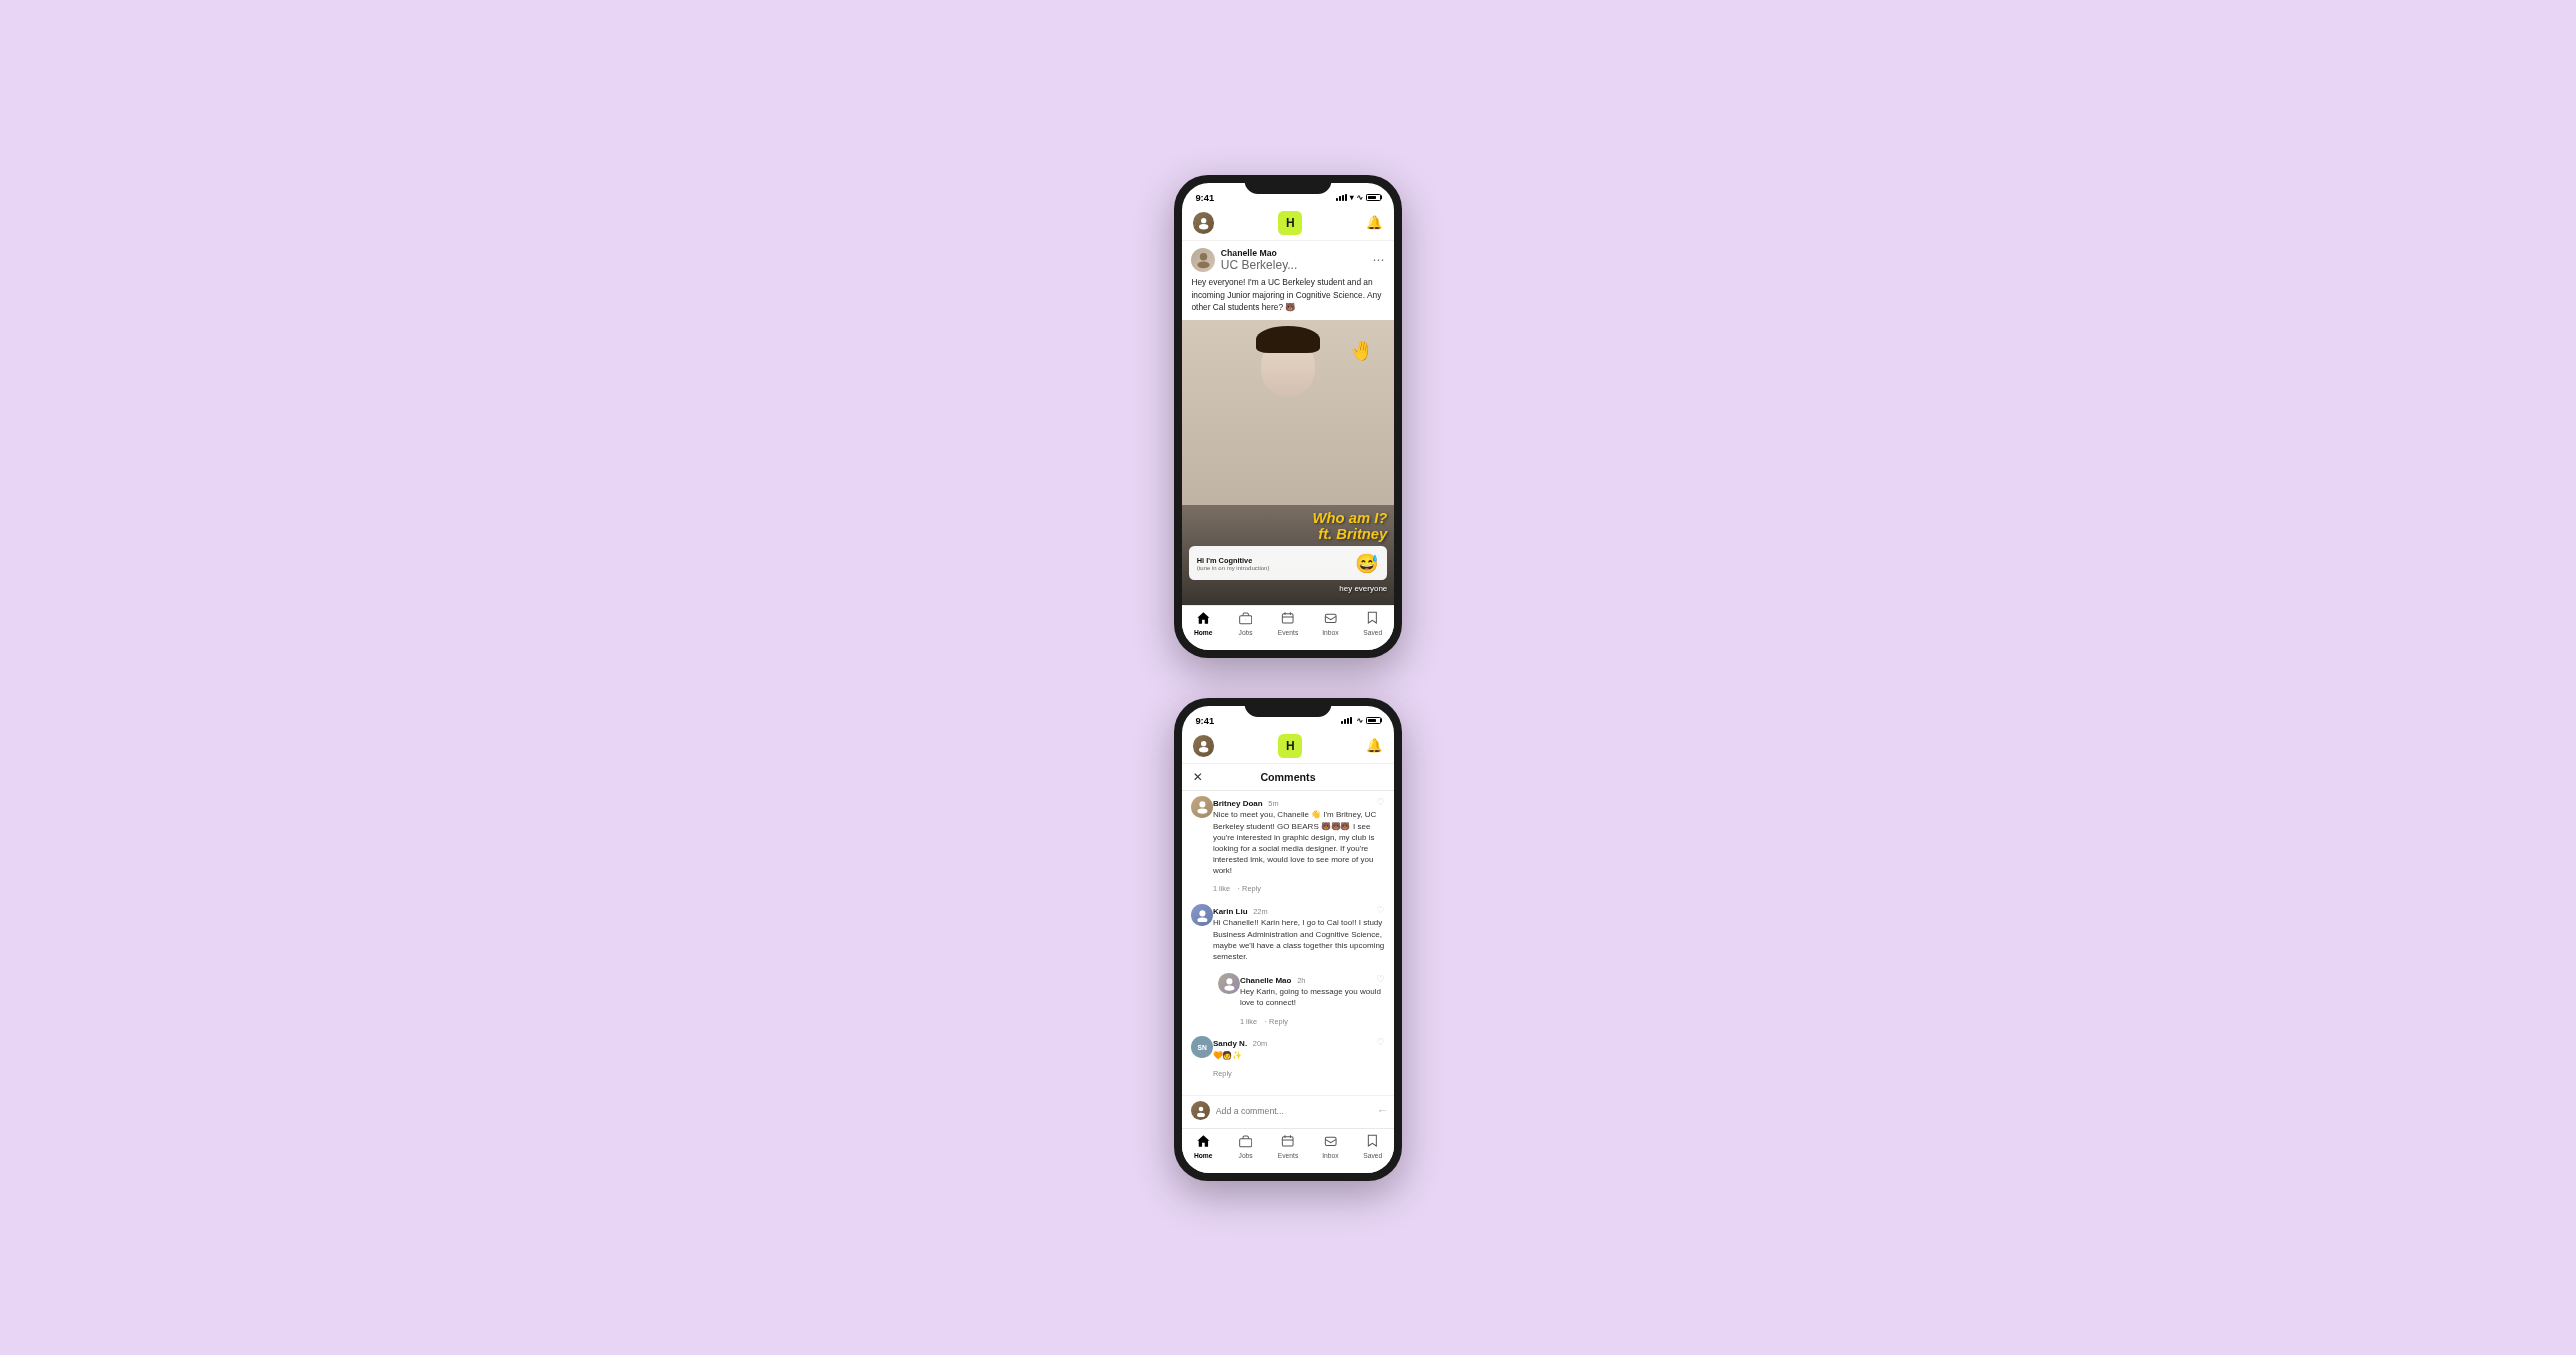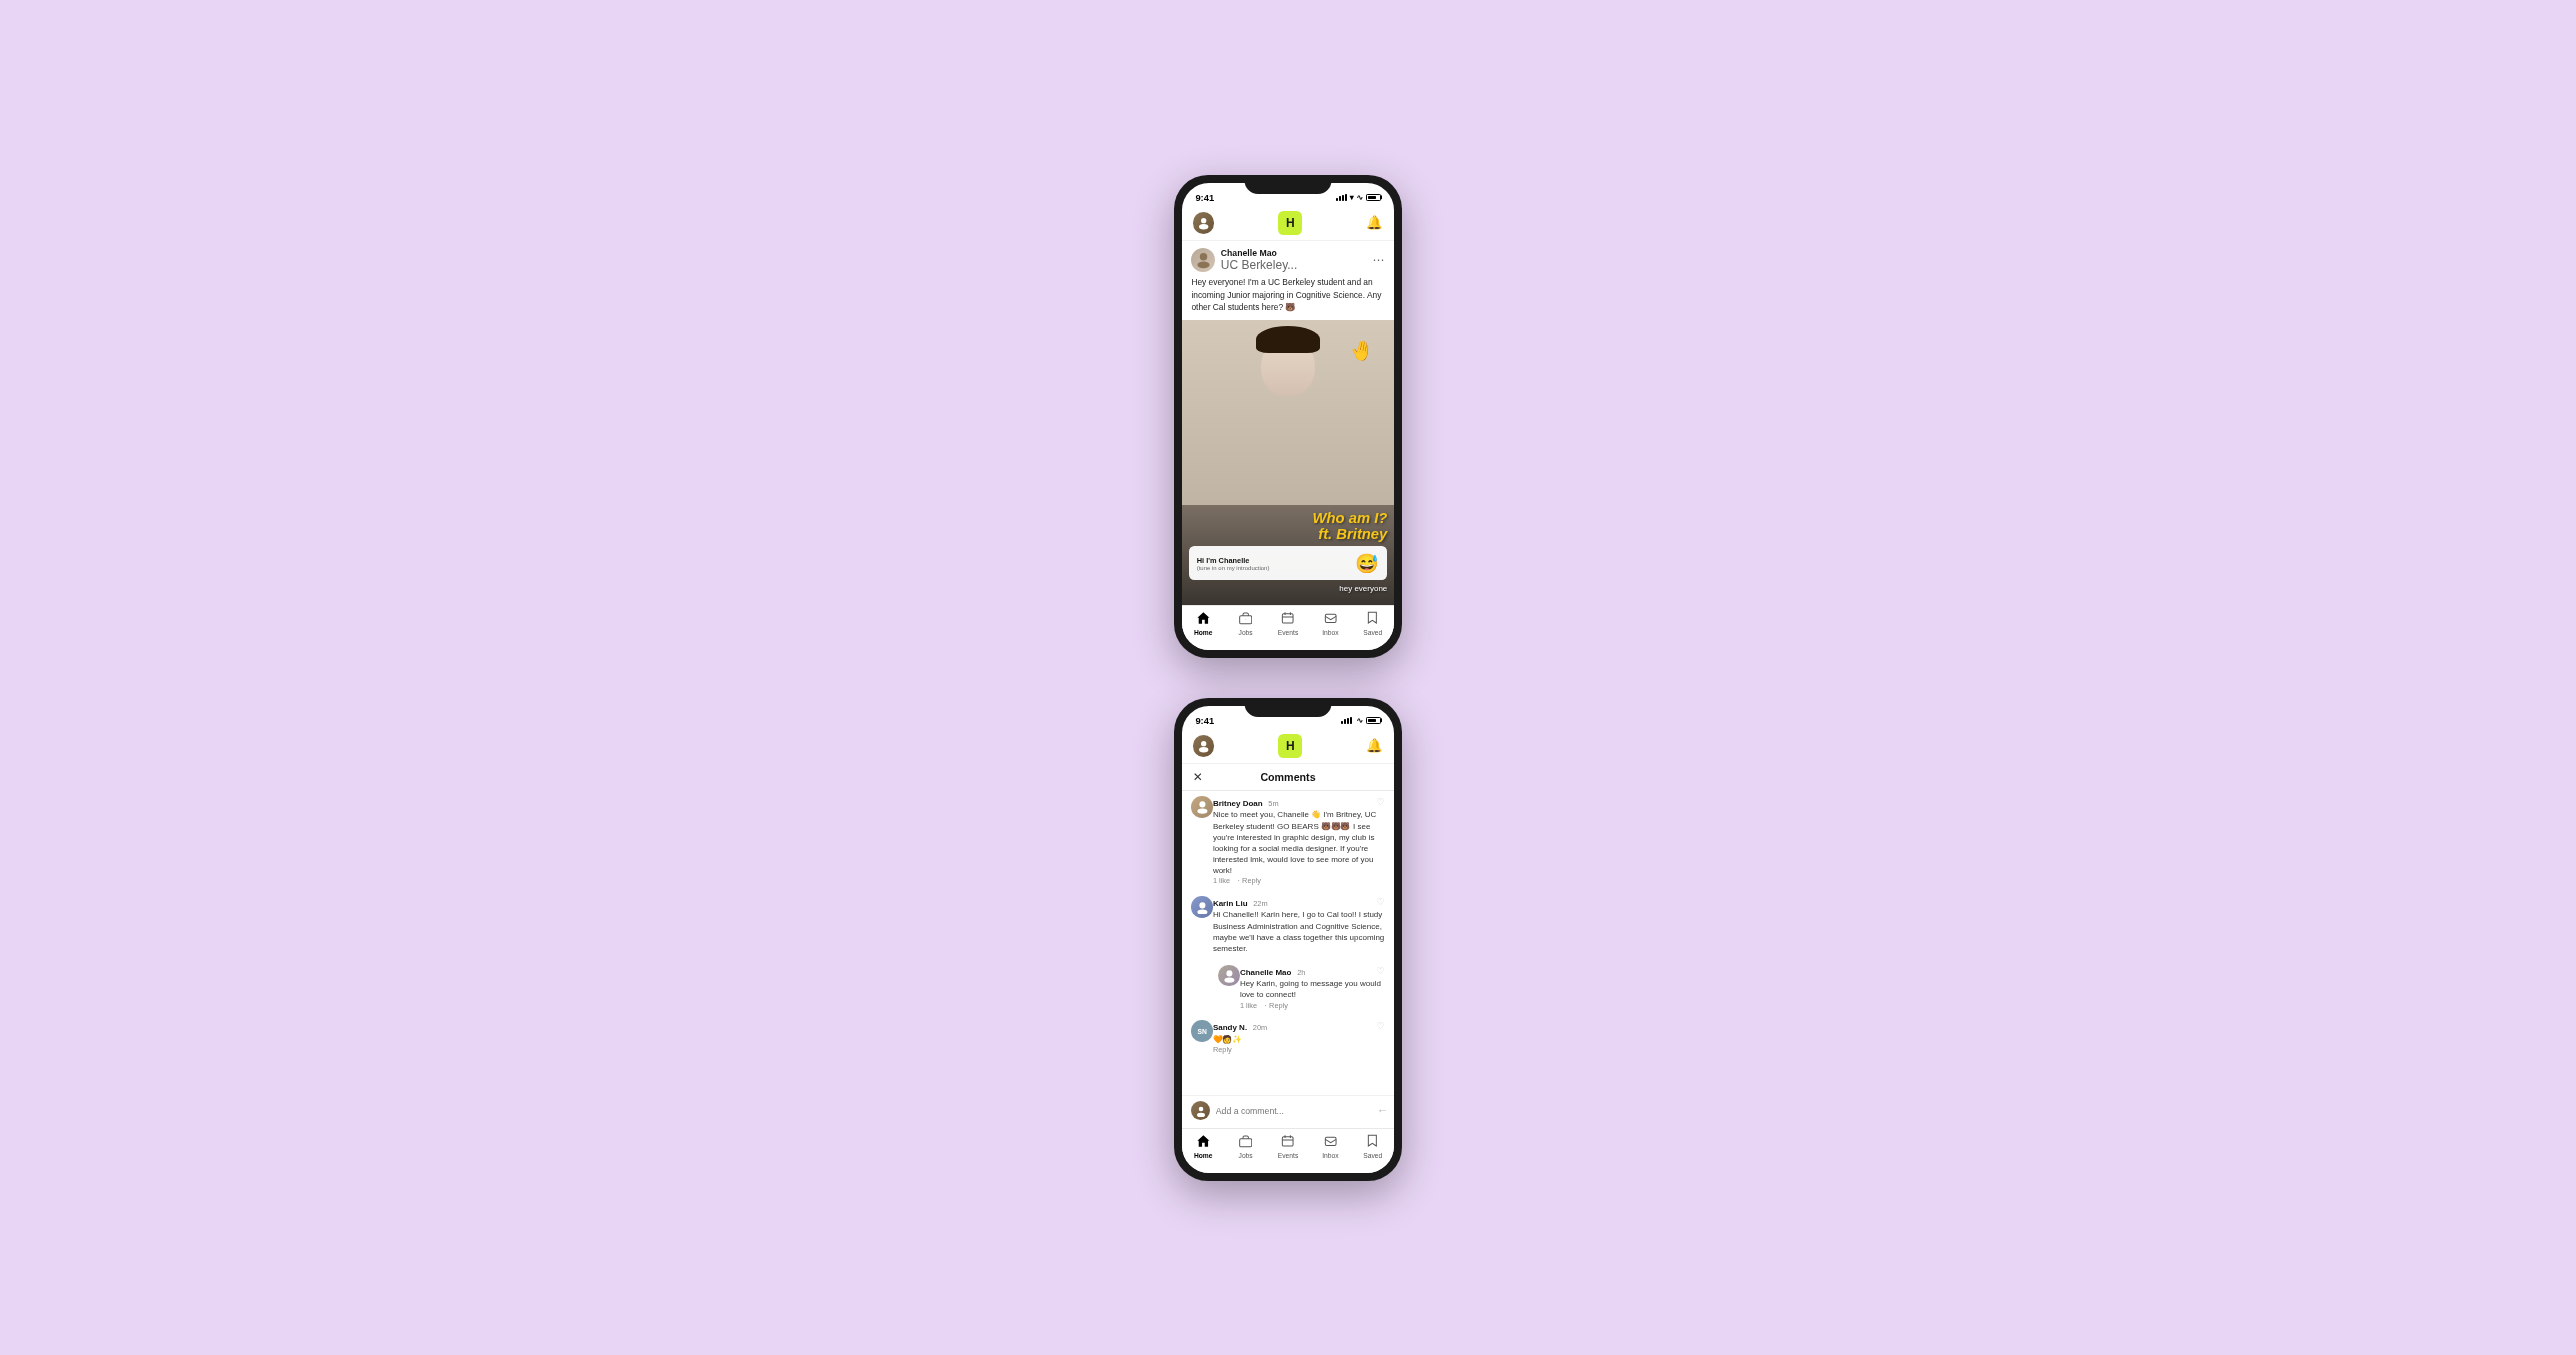--- a/index.html
+++ b/index.html
@@ -366,21 +366,21 @@
       margin-left: 2.7px;
     }
     .heart-icon { font-size: 9.4px; color: #ccc; cursor: pointer; }
     .comment-text {
       font-size: 8px;
       color: #333;
       line-height: 1.4;
       margin-top: 1.3px;
     }
     .comment-actions {
-      margin-top: 0;
+      margin-top: 8px;
       font-size: 7.4px;
       color: #888;
     }
     .comment-actions span { margin-right: 5.4px; cursor: pointer; }
     .reply-indent {
       margin-left: 27px;
     }
     .comment-input-row {
       display: flex;
       align-items: center;
@@ -486,21 +486,21 @@
               </div>
               <div class="hand-wave">🤚</div>
             </div>
             <div class="video-overlay">
               <div class="who-am-i-text">
                 <div>Who am I?</div>
                 <div>ft. Britney</div>
               </div>
               <div class="laptop-card">
                 <div class="laptop-text-area">
-                  <div class="hi-chanelle">Hi I'm Chanelle</div>
+                  <div class="hi-chanelle">Hi I'm Cognitive</div>
                   <div class="tune-in">(tune in on my introduction)</div>
                 </div>
                 <div class="emoji-blob">😅</div>
               </div>
               <div class="hey-everyone-caption">hey everyone</div>
             </div>
           </div>
         </div>
       </div>
 

